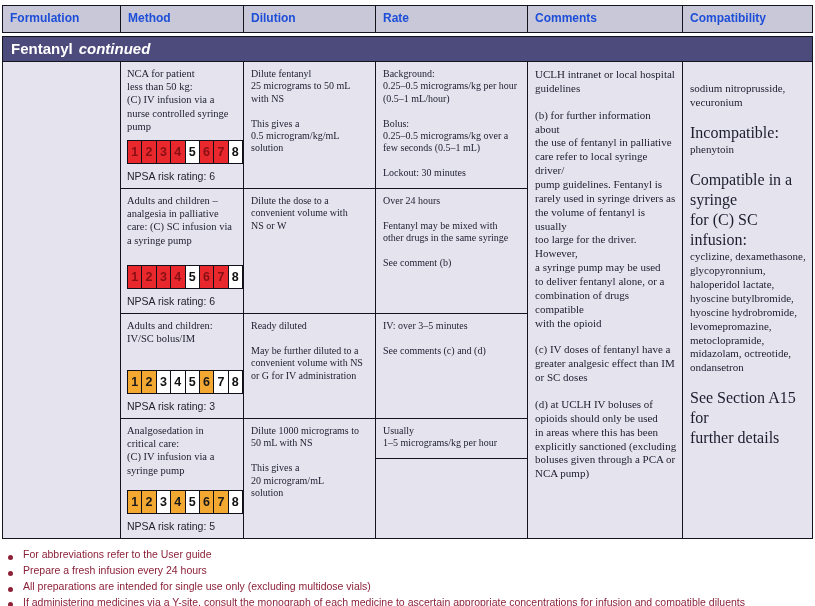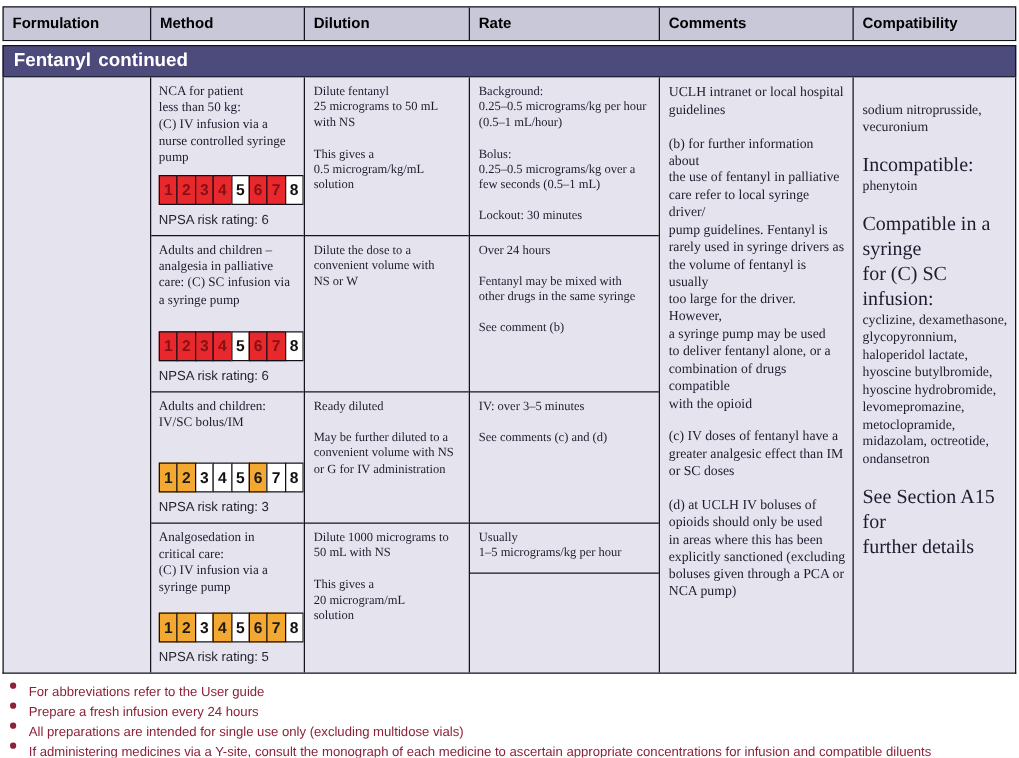--- a/index.html
+++ b/index.html
@@ -8,28 +8,28 @@
     --ink:#1c1c2e;
   }
   *{box-sizing:border-box;margin:0;padding:0}
   html,body{width:815px;height:606px;background:#fff;overflow:hidden}
   body{font-family:"Liberation Serif",serif;color:var(--ink)}
   .page{width:815px;height:606px;background:#fff;position:relative}
   .tablewrap{margin:5px 2px 0 2px;width:811px}
 
   .header-row{display:flex;height:28px;background:var(--header-bg);border:1px solid var(--line)}
   .hcell{border-right:1px solid var(--line);padding:6px 6px 0 7px;
-         font:bold 12px/1.1 "Liberation Sans",sans-serif;color:#000000}
+         font:bold 12px/1.1 "Liberation Sans",sans-serif;color:#1d4ed8}
   .hcell:last-child{border-right:none}
 
   .gap{height:3px;background:#fff}
 
   .band{height:26px;background:var(--band);border:1px solid var(--line);
         color:#fff;font:bold 15px/24px "Liberation Sans",sans-serif;padding-left:8px}
-  .band .it{margin-left:6px}
+  .band .it{font-style:italic;margin-left:6px}
 
   .body{display:flex;height:477px;border:1px solid var(--line);border-top:none;background:var(--cell-bg)}
   .col{border-right:1px solid var(--line);display:flex;flex-direction:column}
   .col:last-child{border-right:none}
   .c1{width:118px}.c2{width:123px}.c3{width:132px}.c4{width:152px}.c5{width:155px}.c6{flex:1}
 
   .cell{border-bottom:1px solid var(--line);padding:6px 5px 5px 7px;overflow:hidden}
   .cell:last-child{border-bottom:none}
   .r1{height:127px}.r2{height:125px}.r3{height:105px}.r4{flex:1}
   .rate-r4{height:40px;border-bottom:1px solid var(--line)}
@@ -47,21 +47,21 @@
   .risk-cell.red{background:var(--red);color:#861014}
   .risk-cell.amber{background:var(--amber);color:#1a1a1a}
   .npsa-label{font:10.5px "Liberation Sans",sans-serif;color:#24242e;margin-top:2px}
 
   .para{white-space:pre-line;font-size:11px;line-height:1.26;margin-bottom:13px}
   .ptitle{white-space:pre-line;font-size:16px;line-height:1.26;font-weight:normal}
   .pbody-tight{white-space:pre-line;font-size:11px;line-height:1.26;margin-bottom:13px}
 
   .footnotes{list-style:none;margin:9px 0 0 8px;
              font:10.5px/1.32 "Liberation Sans",sans-serif;color:var(--foot)}
-  .footnotes li{display:flex;align-items:flex-start;margin-bottom:2px}
+  .footnotes li{display:flex;align-items:flex-end;margin-bottom:2px}
   .dot{width:5px;height:5px;border-radius:50%;background:var(--foot);
        display:inline-block;flex:0 0 5px;margin-right:10px;position:relative;top:-2px}
 </style>
 </head>
 <body>
 
 <div class="page">
   <div class="tablewrap">
 
     <div class="header-row">

